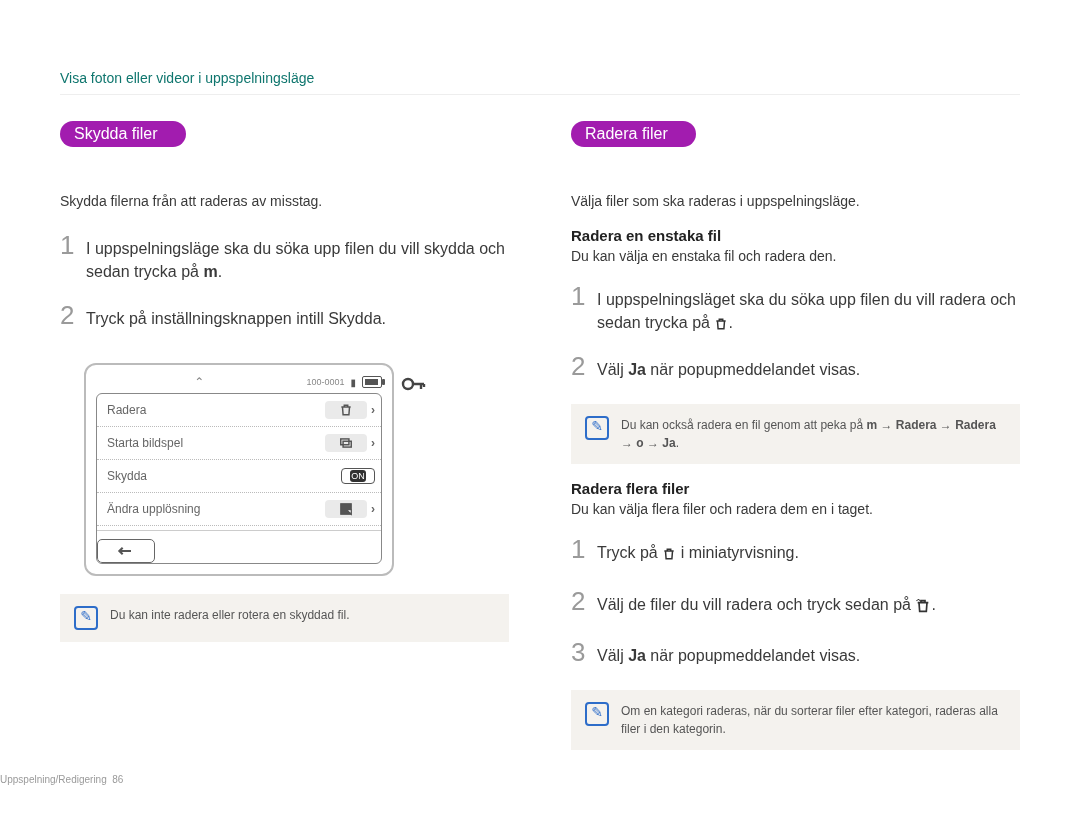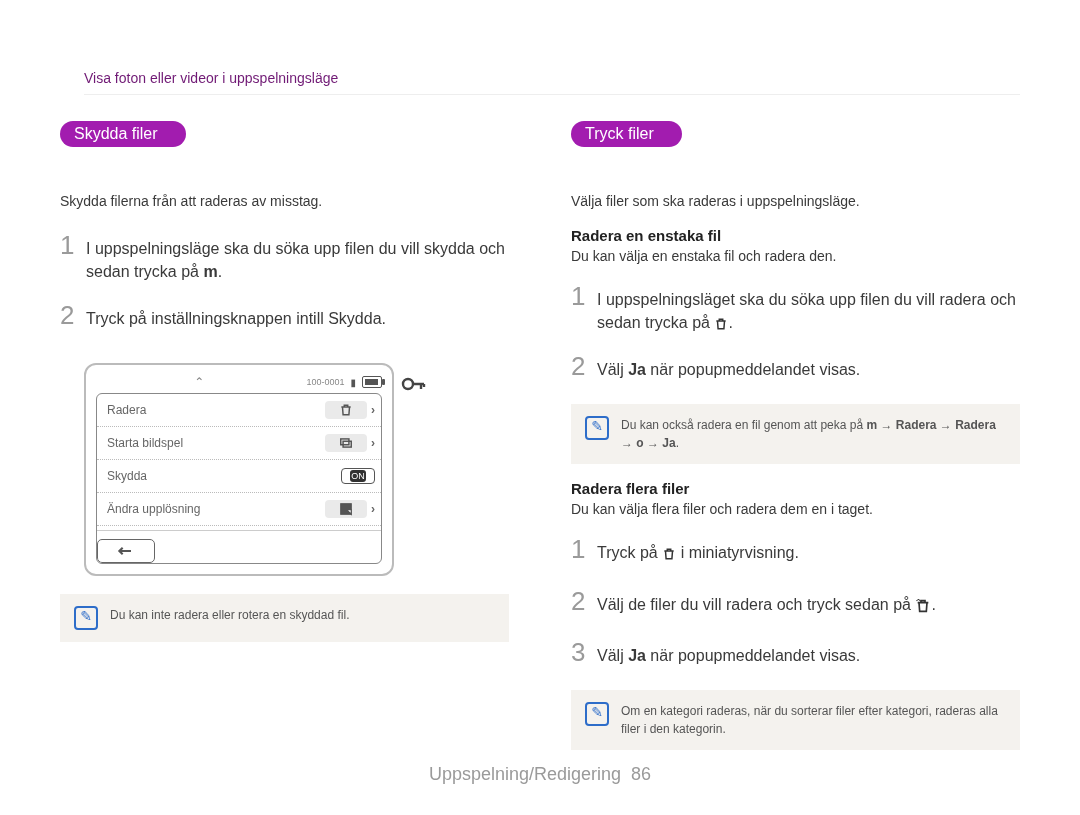--- a/index.html
+++ b/index.html
@@ -12,26 +12,25 @@
     color: #3a3a3a;
     font-size: 15px;
   }
   .page {
     box-sizing: border-box;
     padding: 70px 60px 0 60px;
     position: relative;
     height: 100%;
   }
   .page-header {
-    color: #701a75;
+    color: #0f766e;
     font-size: 14px;
     border-bottom: 1px solid #eee;
     padding-bottom: 8px;
     margin-bottom: 26px;
-    margin-left: 24px;
   }
   .cols {
     display: flex;
     gap: 62px;
   }
   .col {
     flex: 1;
     min-width: 0;
   }
   .pill {
@@ -184,22 +183,22 @@
     align-items: center;
     justify-content: center;
     vertical-align: middle;
   }
   .ic-trash svg { display:block; }
   .footer {
     position: absolute;
     bottom: 30px;
     left: 0;
     right: 0;
-    text-align: center;
-    font-size: 18px;
+    text-align: left;
+    font-size: 10px;
     color: #9a9a9a;
   }
 </style>
 </head>
 <body>
 
 <div class="page">
 
   <div class="page-header">Visa foton eller videor i uppspelningsläge</div>
 
@@ -287,21 +286,21 @@
         </span>
       </div>
 
       <div class="note-box">
         <span class="note-icon">✎</span>
         <span>Du kan inte radera eller rotera en skyddad ﬁl.</span>
       </div>
     </div>
 
     <div class="col">
-      <div class="pill">Tryck ﬁler</div>
+      <div class="pill">Radera ﬁler</div>
       <div class="intro">Välja ﬁler som ska raderas i uppspelningsläge.</div>
 
       <div class="subhead">Radera en enstaka ﬁl</div>
       <div class="subdesc">Du kan välja en enstaka ﬁl och radera den.</div>
 
       <ol class="steps">
         <li>
           <span class="num">1</span>
           <span>
             I uppspelningsläget ska du söka upp ﬁlen du vill radera och sedan trycka på

